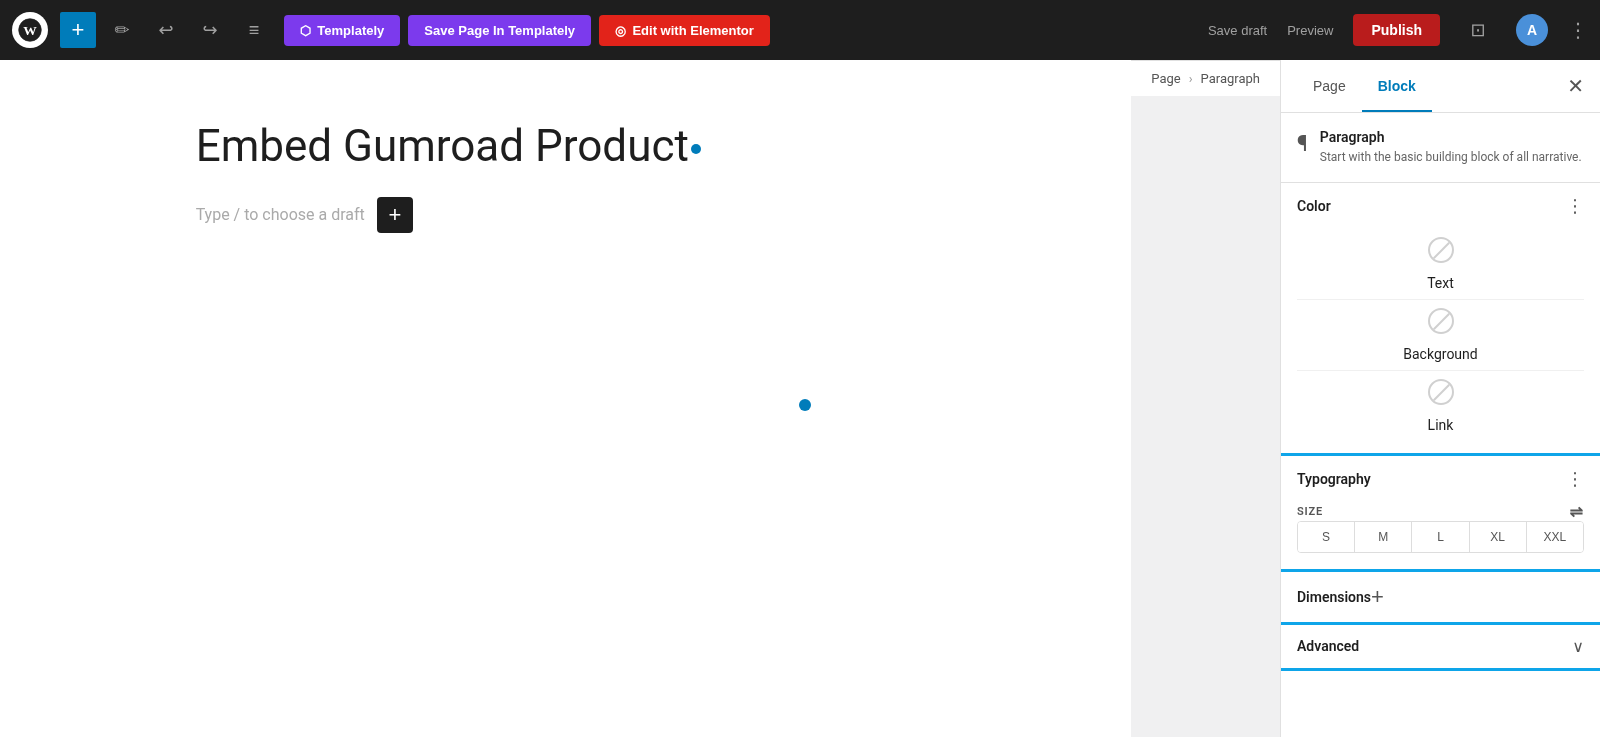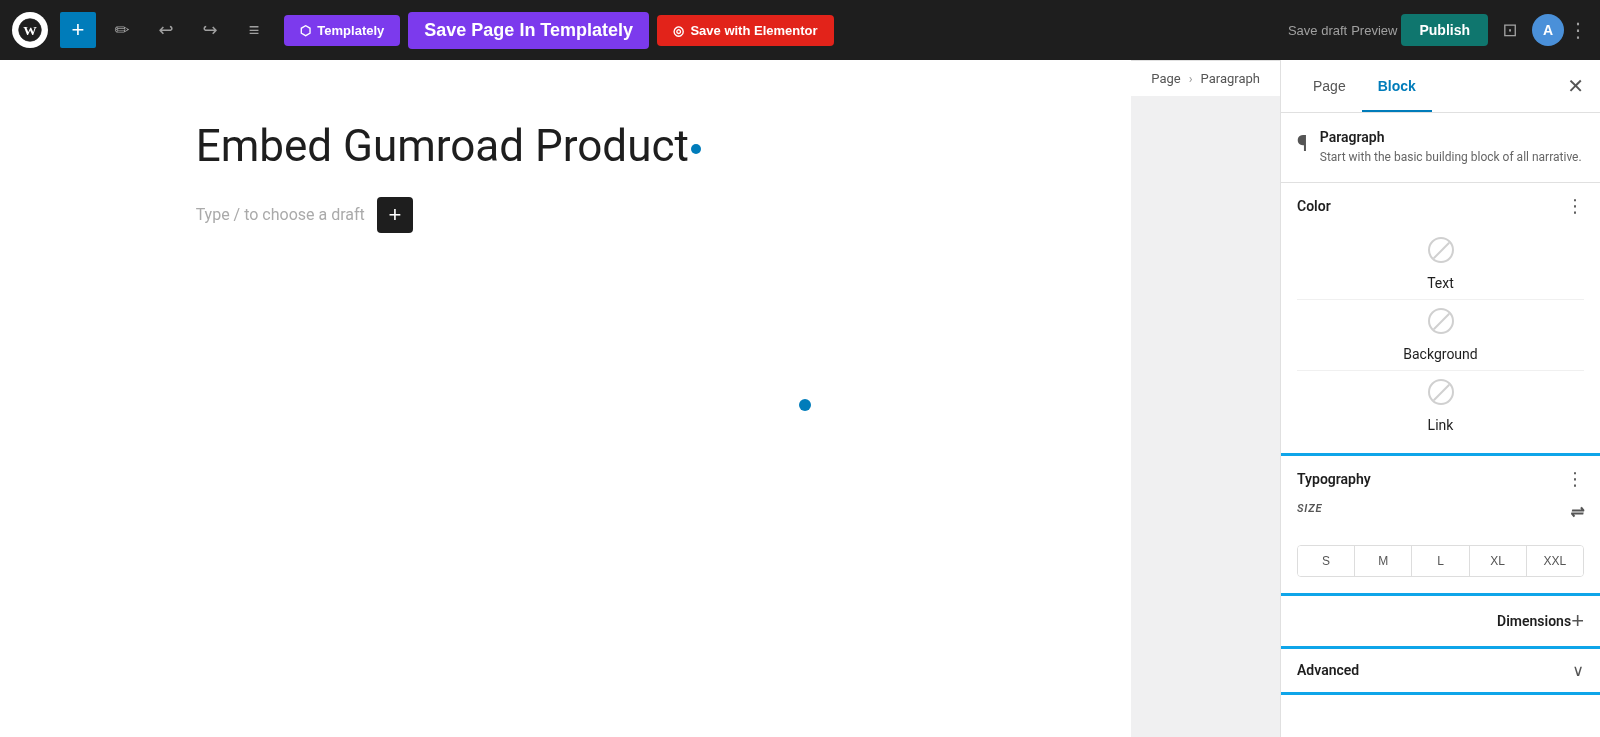--- a/index.html
+++ b/index.html
@@ -63,56 +63,56 @@
       font-weight: 600;
       cursor: pointer;
       display: flex; align-items: center; gap: 6px;
     }
     .btn-save-templately {
       background: #7c3aed;
       color: #fff;
       border: none;
       border-radius: 4px;
       padding: 8px 16px;
-      font-size: 18px;
+      font-size: 13px;
       font-weight: 600;
       cursor: pointer;
     }
     .btn-elementor {
       background: #e2231a;
       color: #fff;
       border: none;
       border-radius: 4px;
       padding: 8px 16px;
       font-size: 13px;
       font-weight: 600;
       cursor: pointer;
       display: flex; align-items: center; gap: 6px;
     }
 
     .topbar-right {
       margin-left: auto;
-      display: flex; align-items: center; gap: 4px;
+      display: flex; align-items: center; gap: 20px;
     }
     .btn-save-draft {
       background: transparent;
       border: none;
       color: #a0a0a0;
       font-size: 13px;
       cursor: pointer;
     }
     .btn-preview {
       background: transparent;
       border: none;
       color: #a0a0a0;
       font-size: 13px;
       cursor: pointer;
     }
     .btn-publish {
-      background: #0f766e;
+      background: #b91c1c;
       color: #fff;
       border: none;
       border-radius: 4px;
       padding: 8px 18px;
       font-size: 14px;
       font-weight: 600;
       cursor: pointer;
     }
     .topbar-icon-layout {
       width: 36px; height: 36px;
@@ -351,24 +351,24 @@
       color: #1e1e1e;
     }
 
     
     .typography-content { padding: 0 16px 16px; }
     .size-label {
       font-size: 11px;
       font-weight: 600;
       color: #555;
       letter-spacing: 0.8px;
-      margin-bottom: 24px;
-      display: flex;
+      margin-bottom: 0;
+      display: flex;
+      align-items: center;
       justify-content: space-between;
-      font-style: italic;
     }
     .size-filter-icon {
       font-size: 16px; color: #555;
     }
     .size-buttons {
       display: flex;
       border: 1px solid #ddd;
       border-radius: 4px;
       overflow: hidden;
     }
@@ -382,21 +382,21 @@
       color: #555;
       cursor: pointer;
       text-align: center;
     }
     .size-btn:last-child { border-right: none; }
 
     
     .dimensions-header {
       display: flex;
       align-items: center;
-      justify-content: flex-end;
+      justify-content: flex-start;
       padding: 12px 16px;
     }
     .dimensions-title {
       font-size: 14px;
       font-weight: 600;
       color: #1e1e1e;
     }
     .dimensions-add {
       background: none; border: none;
       font-size: 22px; color: #555;
@@ -452,21 +452,21 @@
   <div class="topbar-external-btns">
     <button class="btn-templately">
       <span>⬡</span>
       <span>Templately</span>
     </button>
     <button class="btn-save-templately">
       <span>Save Page In Templately</span>
     </button>
     <button class="btn-elementor">
       <span>◎</span>
-      <span>Save with Elementor</span>
+      <span>Edit with Elementor</span>
     </button>
   </div>
 
   <div class="topbar-right">
     <button class="btn-save-draft">
       <span>Save draft</span>
     </button>
     <button class="btn-preview">
       <span>Preview</span>
     </button>

